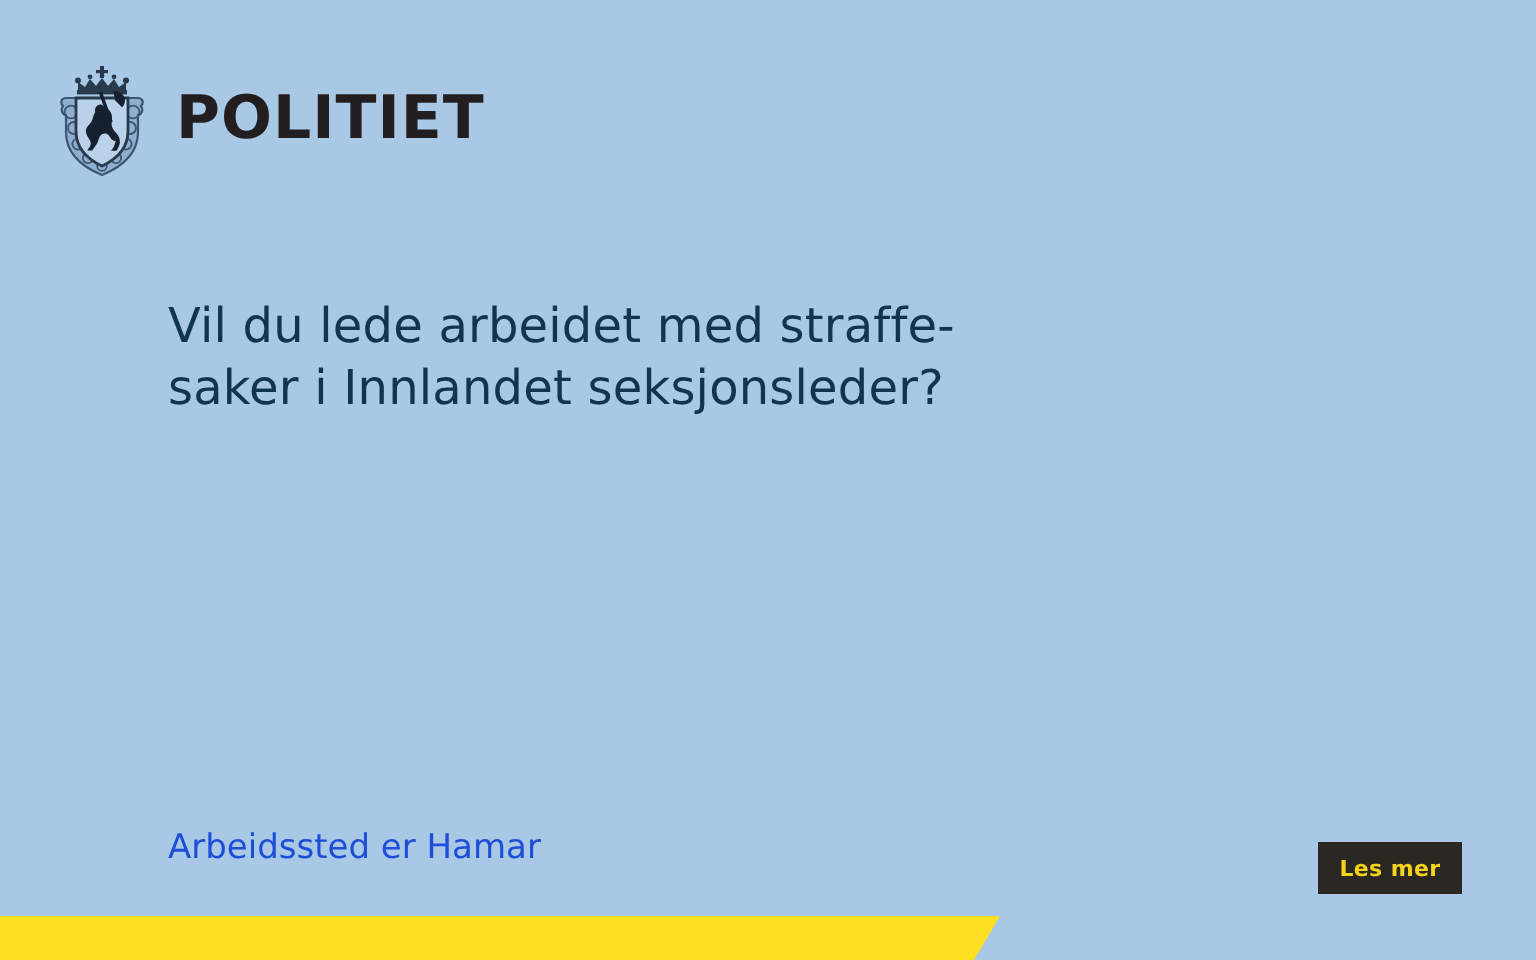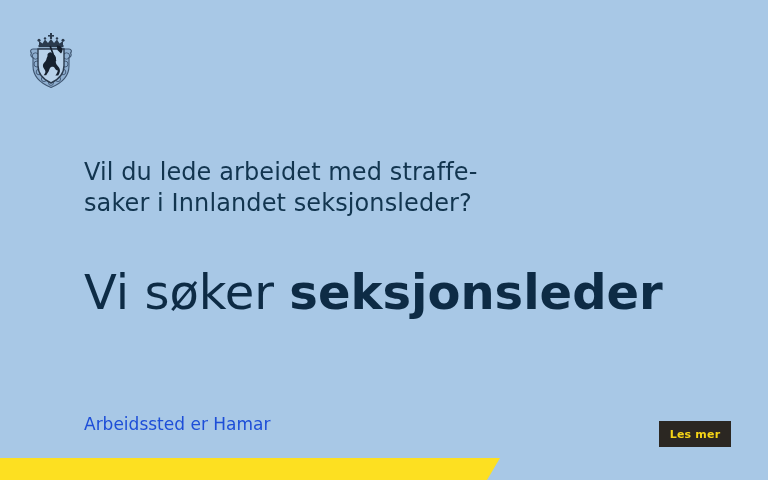--- a/index.html
+++ b/index.html
@@ -42,21 +42,21 @@
     letter-spacing: 0.5px;
     color: #231F20;
     line-height: 1;
     white-space: nowrap;
   }
 
   
   .kicker {
     position: absolute;
     left: 84px;
-    top: 157px;
+    top: 148px;
     width: 520px;
     font-size: 24px;
     line-height: 31px;
     color: #12354F;
     letter-spacing: 0.1px;
   }
   .kicker-line {
     display: block;
     white-space: nowrap;
   }
@@ -162,28 +162,28 @@
           <path d="M27 22 C24.5 21.4 22.5 22.6 21.4 24.4 C20.4 26.1 20.6 27.6 19.6 29 C18.6 30.4 17.4 31.2 17 32.8 C16.6 34.5 17.6 36 18.4 37.2 C19.1 38.2 19.6 39.2 19.3 40.4 C19 41.6 18.2 42.3 17.6 43.2 L20.2 43.2 C21 41.9 21.9 40.9 22.6 39.6 C23.2 38.4 23.3 37.2 23.9 36.2 C24.6 35 25.9 34.5 27 34.8 C28.1 35.1 28.7 36 29.3 37 C29.9 38 30.8 38.6 31.9 38.4 L31.2 40.6 C30.8 41.8 30.2 42.6 29.4 43.4 L32.2 43.4 C33.1 42.2 33.7 40.9 33.9 39.4 C34.1 37.8 33.6 36.3 32.6 35.1 C31.7 33.9 30.6 33 30.1 31.6 C29.6 30.2 29.9 28.9 30 27.5 C30.1 26 29.8 24.6 28.9 23.5 C28.4 22.9 27.8 22.4 27 22 Z"></path>
 
           <path d="M24.6 20.2 C23 20.2 21.8 21.2 21.5 22.6 C21.3 23.7 21.8 24.7 22.7 25.2 L20.6 26.2 L23.2 26.4 C24.4 26.6 25.6 26.1 26.3 25.1 C27.2 23.8 26.9 22 25.7 21 C25.4 20.6 25 20.3 24.6 20.2 Z"></path>
 
           <rect x="26" y="13.5" width="1.7" height="16" transform="rotate(-20 26.8 21.5)"></rect>
 
           <path d="M30.6 13.6 C32.8 13.2 34.9 14.2 35.9 16.1 C36.9 18 36.5 20.2 35 21.6 L31.6 18.2 Z"></path>
         </g>
       </svg>
     </span>
+    <span class="wordmark">POLITIET</span>
   </div>
 
   <div class="kicker">
     <span class="kicker-line">Vil du lede arbeidet med straffe-</span>
     <span class="kicker-line">saker i Innlandet seksjonsleder?</span>
   </div>
 
-  <div class="headline"><span class="light">Vi søker </span><span class="bold">seksjonsleder</span></div>
 
   <div class="location">Arbeidssted er Hamar</div>
 
   <button class="cta-button">
     <span class="cta-label">Les mer</span>
   </button>
 
   <div class="accent-stripe"></div>
 
 </div>

